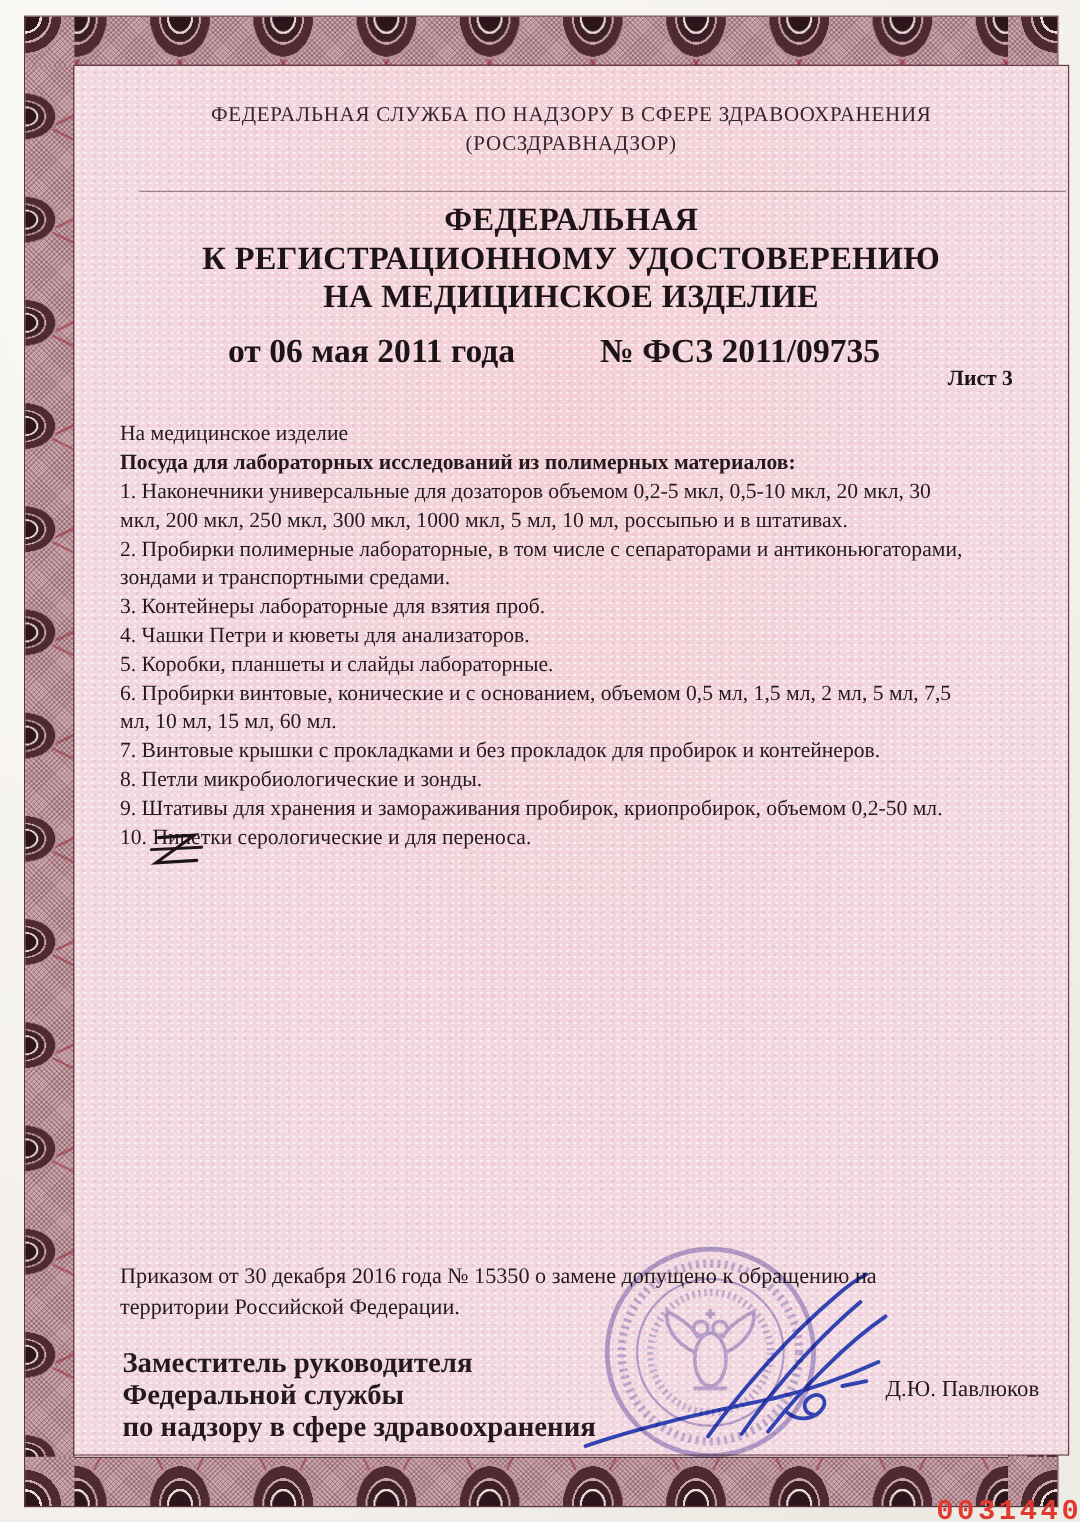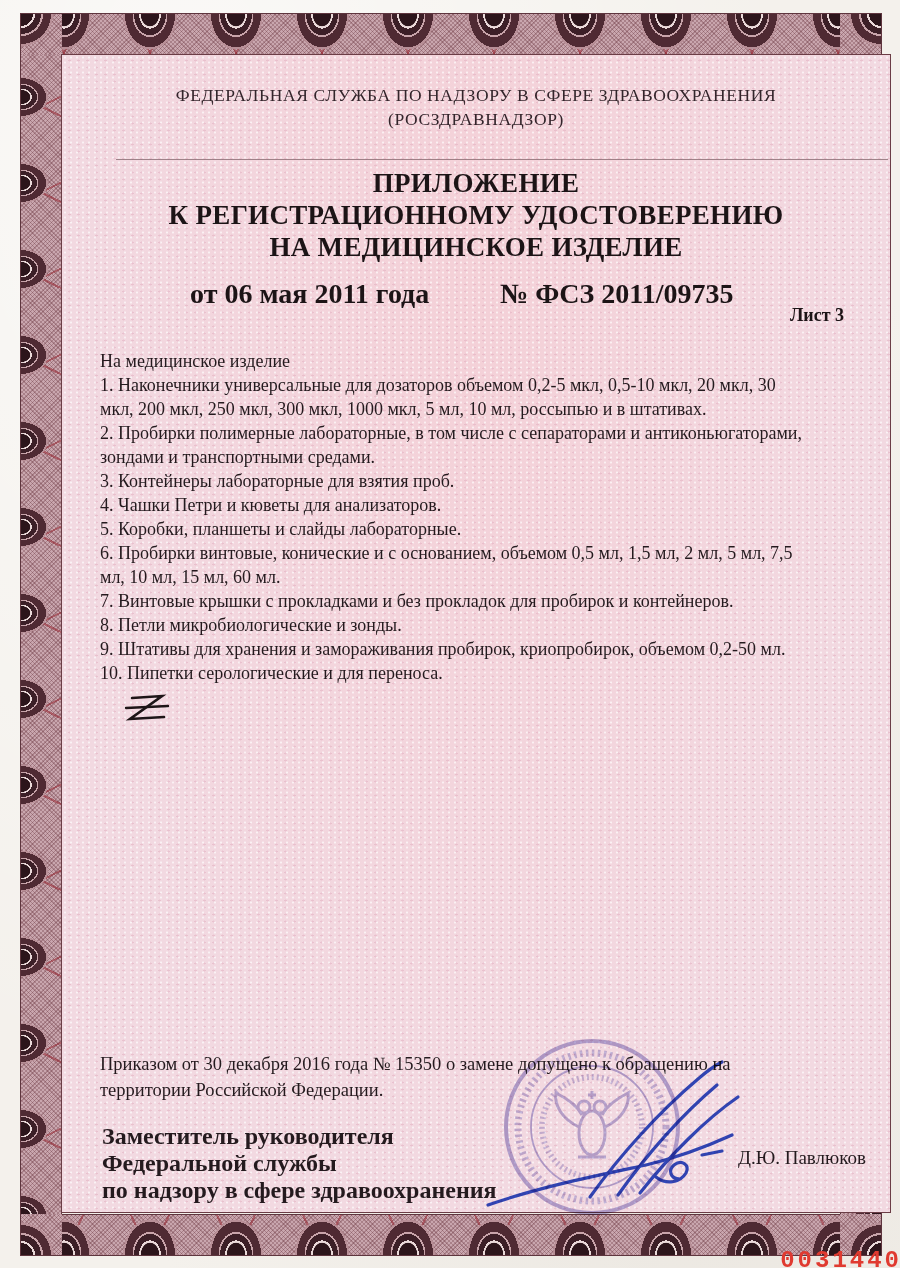--- a/index.html
+++ b/index.html
@@ -108,34 +108,35 @@
 <div class="content">
 
   <div class="abs agency">
     <div>ФЕДЕРАЛЬНАЯ СЛУЖБА ПО НАДЗОРУ В СФЕРЕ ЗДРАВООХРАНЕНИЯ</div>
     <div>(РОСЗДРАВНАДЗОР)</div>
   </div>
 
   <div class="abs rule"></div>
 
   <div class="abs title">
-    <div>ПРИЛОЖЕНИЕ</div>
+    <div>ФЕДЕРАЛЬНАЯ</div>
     <div>К РЕГИСТРАЦИОННОМУ УДОСТОВЕРЕНИЮ</div>
     <div>НА МЕДИЦИНСКОЕ ИЗДЕЛИЕ</div>
   </div>
 
   <div class="abs meta-row">
     <span class="meta-date">от  06 мая 2011 года</span>
     <span class="meta-number">№  ФСЗ 2011/09735</span>
   </div>
 
   <div class="abs sheet">Лист 3</div>
 
   <div class="abs body">
     <p>На медицинское изделие</p>
+    <p class="bold">Посуда для лабораторных исследований из полимерных материалов:</p>
     <p>1. Наконечники универсальные для дозаторов объемом 0,2-5 мкл, 0,5-10 мкл, 20 мкл, 30 мкл, 200 мкл, 250 мкл, 300 мкл, 1000 мкл, 5 мл, 10 мл, россыпью и в штативах.</p>
     <p>2. Пробирки полимерные лабораторные, в том числе с сепараторами и антиконьюгаторами, зондами и транспортными средами.</p>
     <p>3. Контейнеры лабораторные для взятия проб.</p>
     <p>4. Чашки Петри и кюветы для анализаторов.</p>
     <p>5. Коробки, планшеты и слайды лабораторные.</p>
     <p>6. Пробирки винтовые, конические и с основанием, объемом 0,5 мл, 1,5 мл, 2 мл, 5 мл, 7,5 мл, 10 мл, 15 мл, 60 мл.</p>
     <p>7. Винтовые крышки с прокладками и без прокладок для пробирок и контейнеров.</p>
     <p>8. Петли микробиологические и зонды.</p>
     <p>9. Штативы для хранения и замораживания пробирок, криопробирок, объемом 0,2-50 мл.</p>
     <p>10. Пипетки серологические и для переноса.</p>

